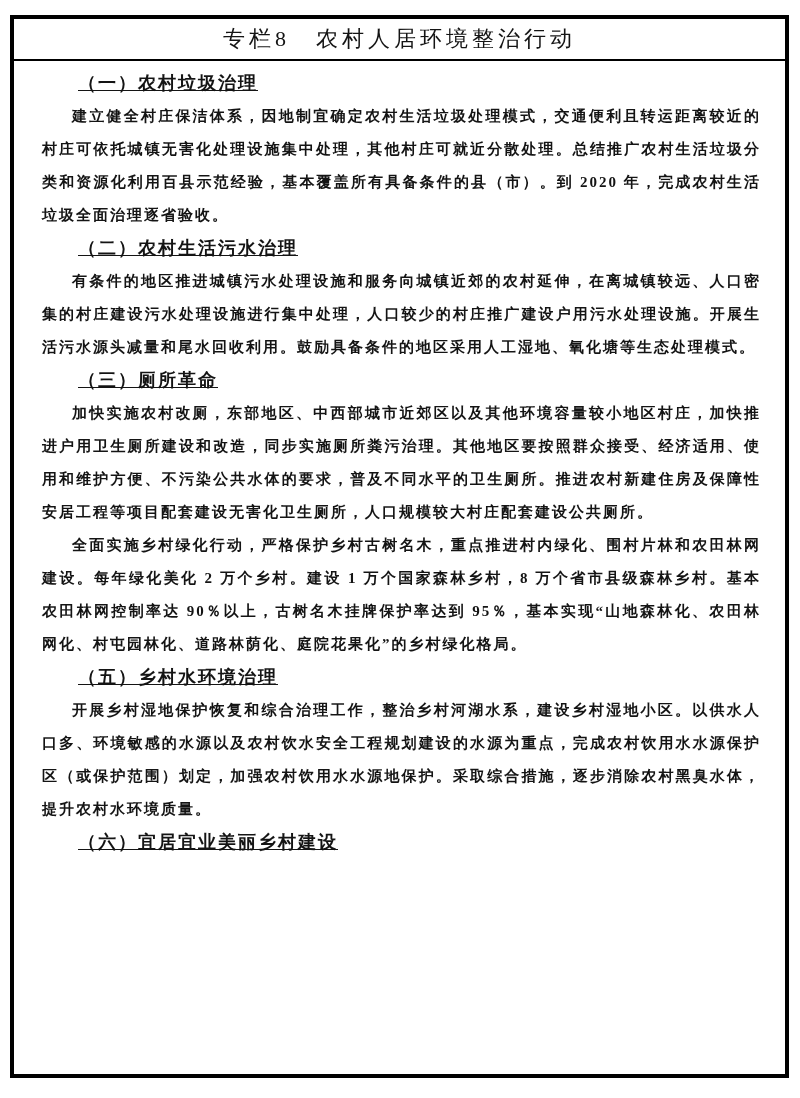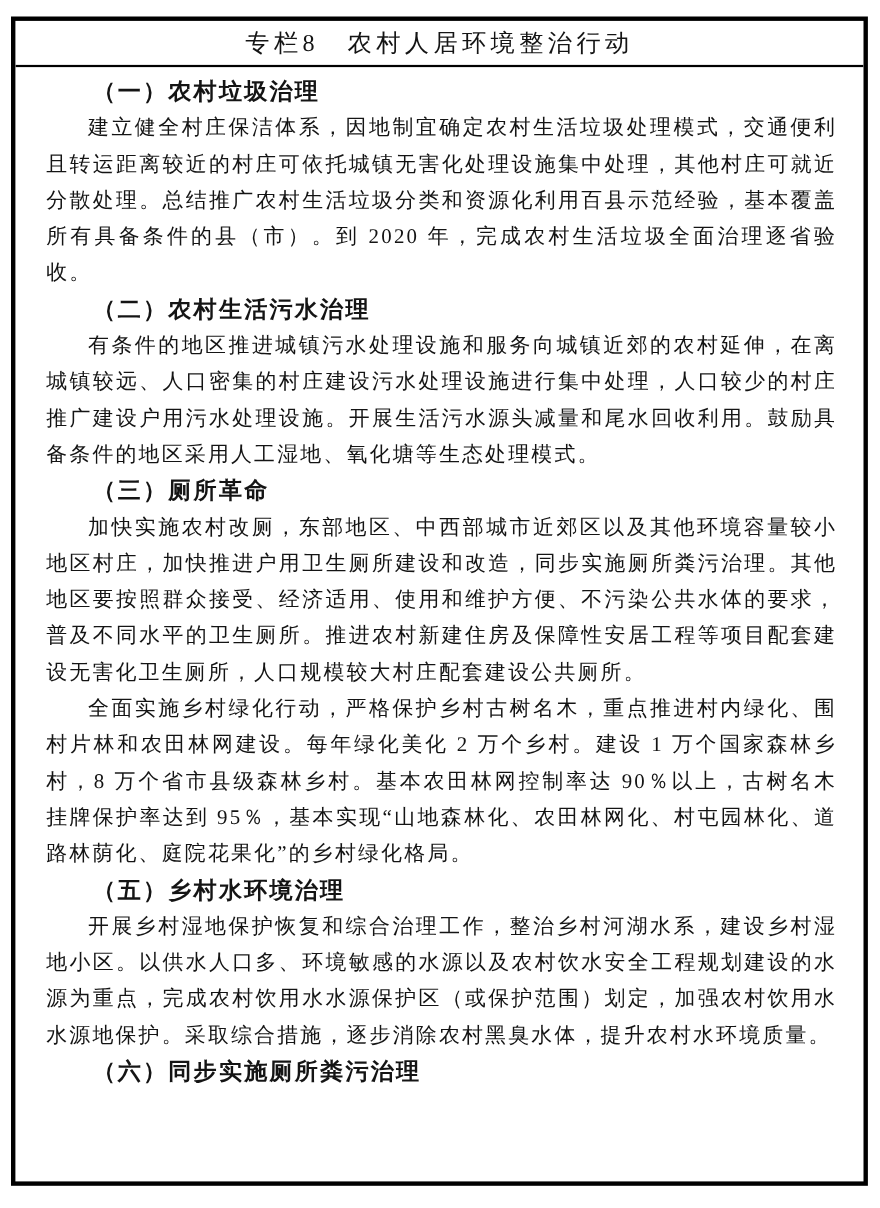--- a/index.html
+++ b/index.html
@@ -41,30 +41,31 @@
     font-size: 22px;
     font-weight: normal;
     letter-spacing: 4px;
     white-space: nowrap;
   }
   .panel-body {
     padding: 6px 24px 0 28px;
   }
   .section-heading {
     margin: 0;
-    font-size: 21px;
+    font-size: 18px;
     font-weight: bold;
     line-height: 33px;
     text-indent: 2em;
     letter-spacing: 2px;
+    text-decoration: underline;
   }
   .section-paragraph {
     margin: 0;
-    font-size: 19px;
-    font-weight: normal;
+    font-size: 15px;
+    font-weight: bold;
     line-height: 33px;
     text-indent: 2em;
     text-align: justify;
     letter-spacing: 2px;
   }
 </style>
 </head>
 <body>
 
 <div class="page">
@@ -92,18 +93,18 @@
       <div class="section">
         <p class="section-paragraph">全面实施乡村绿化行动，严格保护乡村古树名木，重点推进村内绿化、围村片林和农田林网建设。每年绿化美化 2 万个乡村。建设 1 万个国家森林乡村，8 万个省市县级森林乡村。基本农田林网控制率达 90％以上，古树名木挂牌保护率达到 95％，基本实现“山地森林化、农田林网化、村屯园林化、道路林荫化、庭院花果化”的乡村绿化格局。</p>
       </div>
 
       <div class="section">
         <h3 class="section-heading">（五）乡村水环境治理</h3>
         <p class="section-paragraph">开展乡村湿地保护恢复和综合治理工作，整治乡村河湖水系，建设乡村湿地小区。以供水人口多、环境敏感的水源以及农村饮水安全工程规划建设的水源为重点，完成农村饮用水水源保护区（或保护范围）划定，加强农村饮用水水源地保护。采取综合措施，逐步消除农村黑臭水体，提升农村水环境质量。</p>
       </div>
 
       <div class="section">
-        <h3 class="section-heading">（六）同步实施厕所粪污治理</h3>
+        <h3 class="section-heading">（六）宜居宜业美丽乡村建设</h3>
       </div>
 
     </div>
   </div>
 </div>
 
 </body></html>

